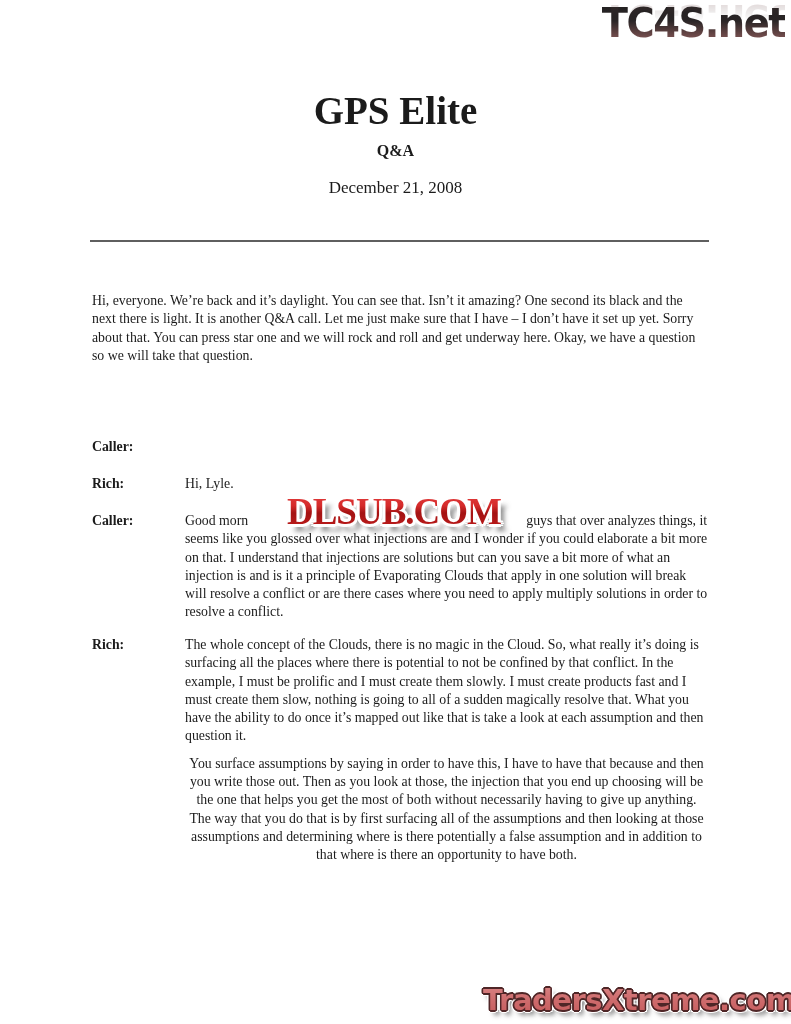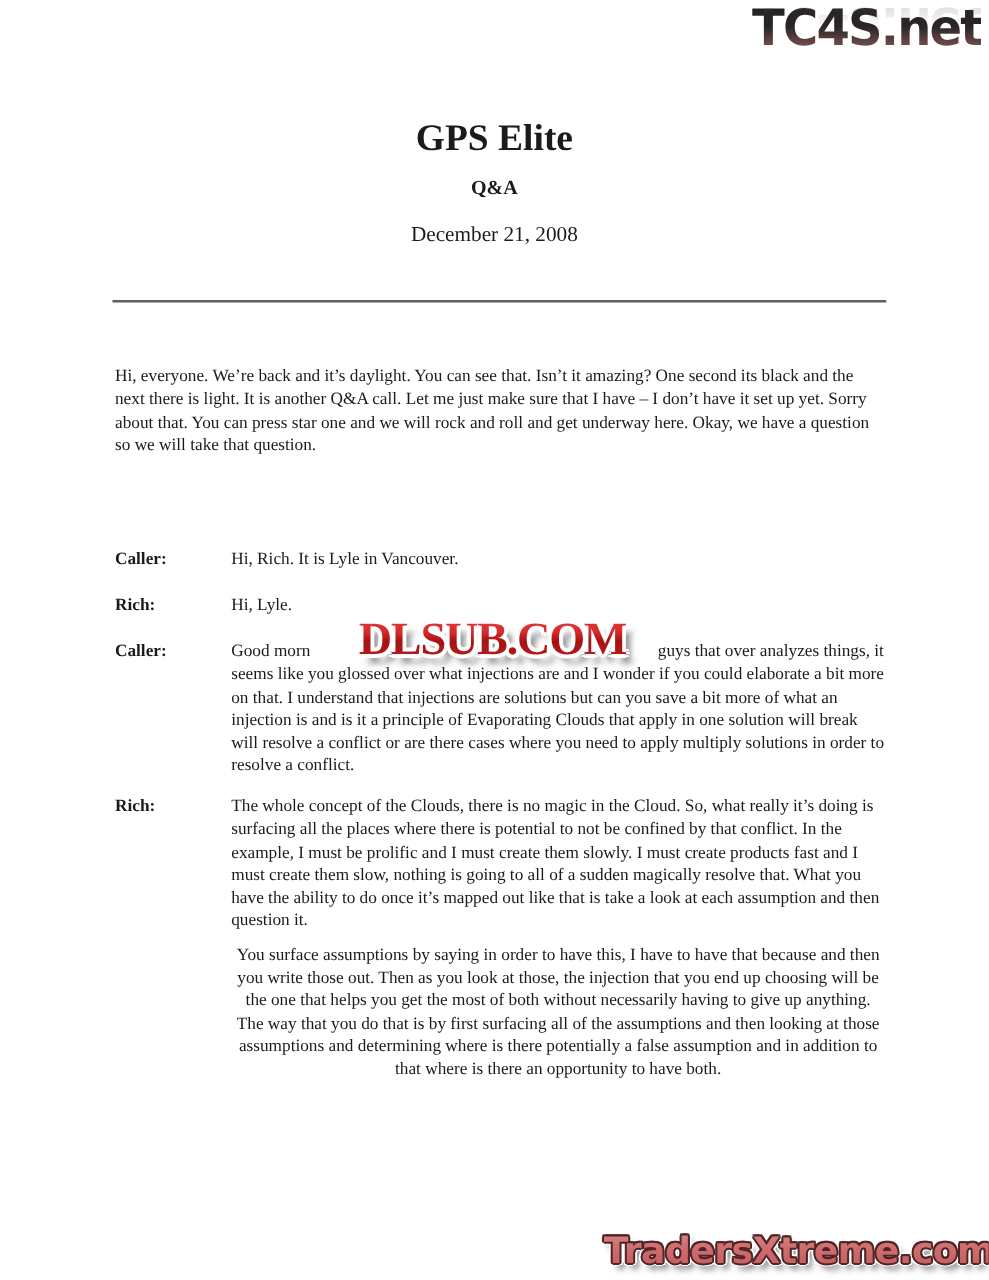--- a/index.html
+++ b/index.html
@@ -17,21 +17,21 @@
     -webkit-background-clip:text;background-clip:text;color:transparent;
     transform:scaleX(.96);transform-origin:100% 0;
   }
   .tc4s-refl{
     transform:scaleX(.96) scaleY(-1);transform-origin:100% 0;margin-top:-4px;opacity:.22;
     -webkit-mask-image:linear-gradient(to top,rgba(0,0,0,.95) 10%,transparent 55%);
     mask-image:linear-gradient(to top,rgba(0,0,0,.95) 10%,transparent 55%);
   }
 
   
-  .title{position:absolute;top:94px;left:0;width:100%;text-align:center;font-size:30px;font-weight:bold;line-height:34px;}
+  .title{position:absolute;top:94px;left:0;width:100%;text-align:center;font-size:39px;font-weight:bold;line-height:34px;}
   .subtitle{position:absolute;top:137px;left:0;width:100%;text-align:center;font-size:16px;font-weight:bold;line-height:27px;}
   .docdate{position:absolute;top:177px;left:0;width:100%;text-align:center;font-size:17px;line-height:21px;}
 
   .rule{position:absolute;top:240px;left:90px;width:619px;height:0;border-top:2px solid var(--rule,#5f5f5f);}
 
   
   .intro{position:absolute;top:292px;left:92px;width:614px;margin:0;font-size:13.8px;line-height:18.3px;}
   .entry{
     position:absolute;left:92px;width:616px;display:grid;grid-template-columns:93px 1fr;
     font-size:13.8px;line-height:18.3px;
@@ -96,21 +96,20 @@
   <div class="title">GPS Elite</div>
   <div class="subtitle">Q&amp;A</div>
   <div class="docdate">December 21, 2008</div>
 
   <div class="rule"></div>
 
   <p class="intro">Hi, everyone. We’re back and it’s daylight. You can see that. Isn’t it amazing? One second its black and the next there is light. It is another Q&amp;A call. Let me just make sure that I have – I don’t have it set up yet. Sorry about that. You can press star one and we will rock and roll and get underway here. Okay, we have a question so we will take that question.</p>
 
   <div class="entry e1">
     <span class="speaker">Caller:</span>
-    <span class="dtext">Hi, Rich. It is Lyle in Vancouver.</span>
   </div>
 
   <div class="entry e2">
     <span class="speaker">Rich:</span>
     <span class="dtext">Hi, Lyle.</span>
   </div>
 
   <div class="entry e3">
     <span class="speaker">Caller:</span>
     <span class="dtext"><span>Good morn</span><span class="wm-gap"></span><span>guys that over analyzes things, it seems like you glossed over what injections are and I wonder if you could elaborate a bit more on that. I understand that injections are solutions but can you save a bit more of what an injection is and is it a principle of Evaporating Clouds that apply in one solution will break will resolve a conflict or are there cases where you need to apply multiply solutions in order to resolve a conflict.</span></span>

